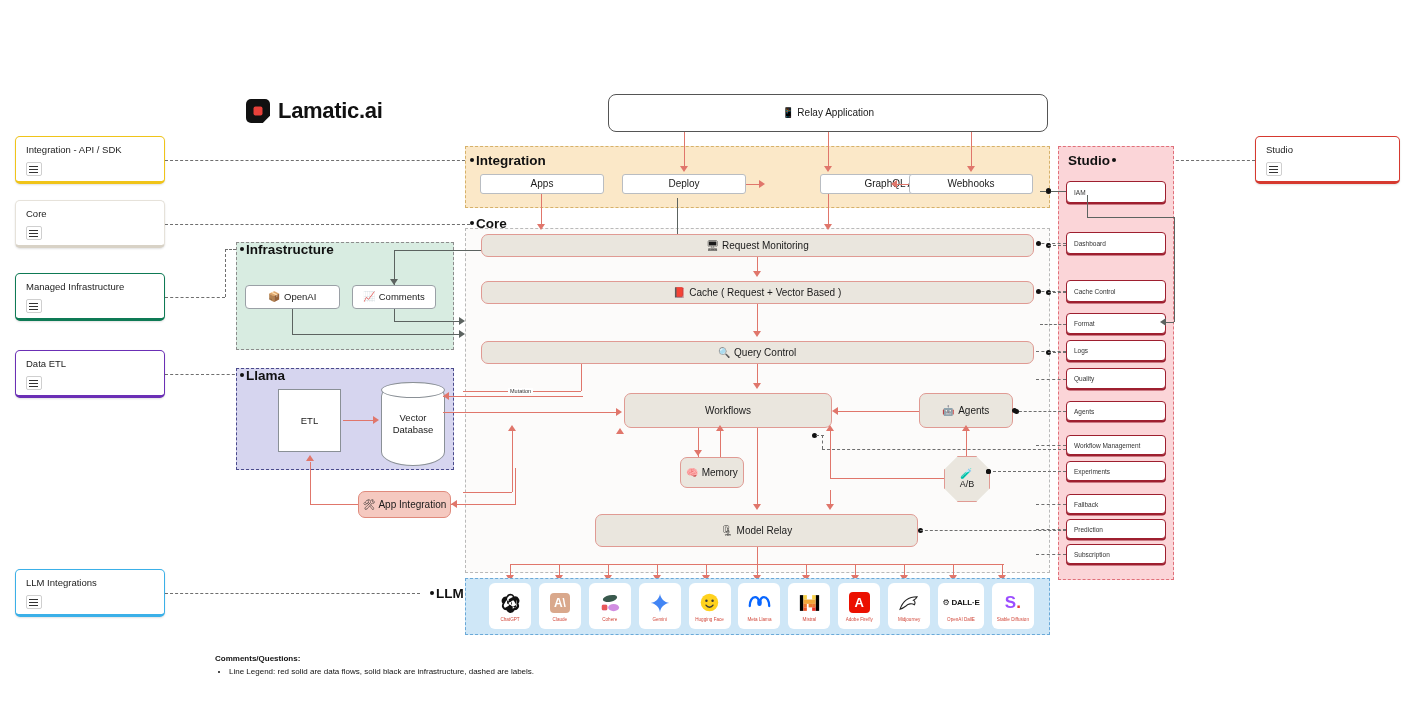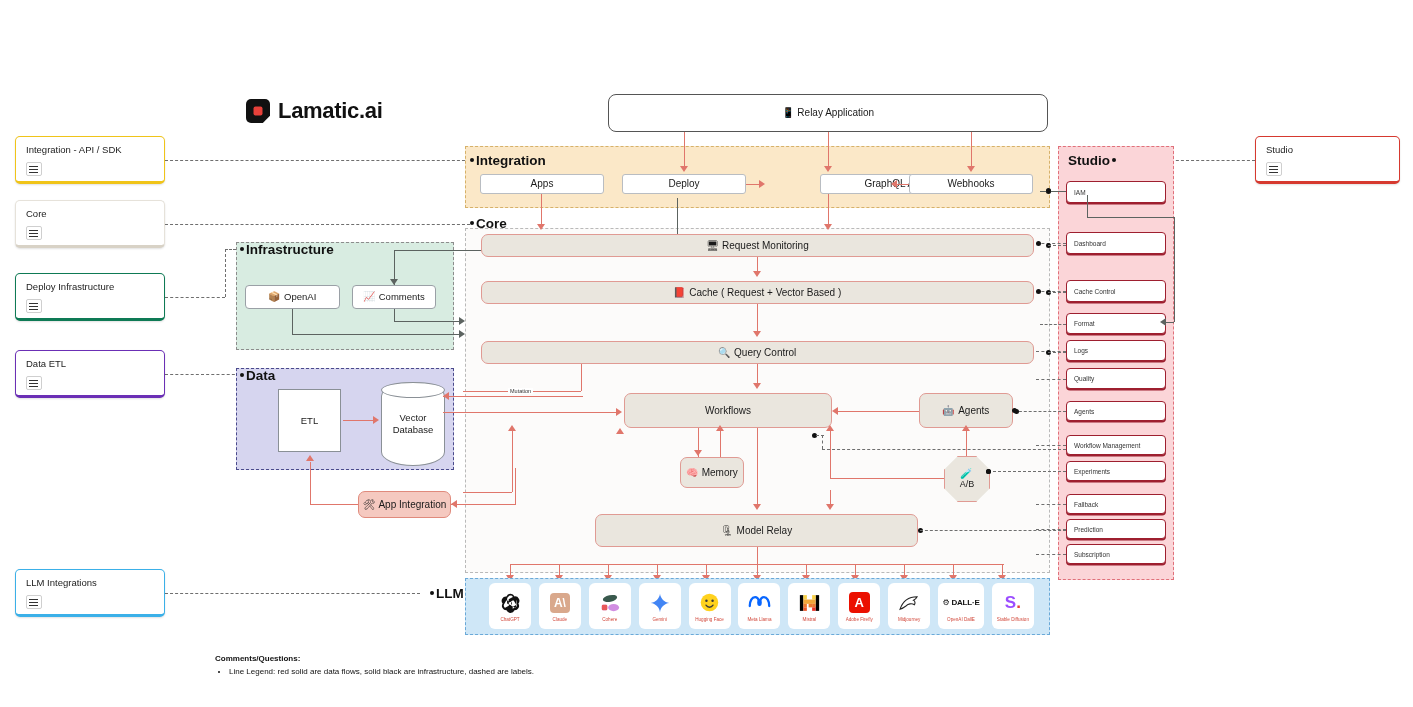--- a/index.html
+++ b/index.html
@@ -102,21 +102,21 @@
 
 <div class="abs legend-card" style="left:15px;top:136px;border-bottom:3px solid #f0c419;border-left:1px solid #f0c419;border-right:1px solid #f0c419;border-top:1px solid #f0c419;">
   <div class="lc-title">Integration - API / SDK</div>
   <div class="lc-ico"></div>
 </div>
 <div class="abs legend-card" style="left:15px;top:200px;border-bottom:3px solid #d8d2c6;border-left:1px solid #e6e2da;border-right:1px solid #e6e2da;border-top:1px solid #e6e2da;">
   <div class="lc-title">Core</div>
   <div class="lc-ico"></div>
 </div>
 <div class="abs legend-card" style="left:15px;top:273px;border-bottom:3px solid #0e7a55;border-left:1px solid #0e7a55;border-right:1px solid #0e7a55;border-top:1px solid #0e7a55;">
-  <div class="lc-title">Deploy Infrastructure</div>
+  <div class="lc-title">Managed Infrastructure</div>
   <div class="lc-ico"></div>
 </div>
 <div class="abs legend-card" style="left:15px;top:350px;border-bottom:3px solid #6b2fb5;border-left:1px solid #6b2fb5;border-right:1px solid #6b2fb5;border-top:1px solid #6b2fb5;">
   <div class="lc-title">Data ETL</div>
   <div class="lc-ico"></div>
 </div>
 <div class="abs legend-card" style="left:15px;top:569px;border-bottom:3px solid #3bb0e8;border-left:1px solid #3bb0e8;border-right:1px solid #3bb0e8;border-top:1px solid #3bb0e8;">
   <div class="lc-title">LLM Integrations</div>
   <div class="lc-ico"></div>
 </div>
@@ -164,21 +164,21 @@
 <div class="arw bd" style="left:390px;top:279px;"></div>
 <div class="blk v" style="left:394px;top:309px;height:12px;"></div>
 <div class="blk h" style="left:394px;top:321px;width:66px;"></div>
 <div class="arw br" style="left:459px;top:317px;"></div>
 <div class="blk v" style="left:292px;top:309px;height:25px;"></div>
 <div class="blk h" style="left:292px;top:334px;width:168px;"></div>
 <div class="arw br" style="left:459px;top:330px;"></div>
 
 <div class="abs sect" style="left:236px;top:368px;width:218px;height:102px;background:#d6d5ef;border-color:#4a4a8c;"></div>
 <div class="sect-label" style="left:240px;top:368px;">
-  <span class="dot"></span><span>Data</span>
+  <span class="dot"></span><span>Llama</span>
 </div>
 <div class="abs node node-white" style="left:278px;top:389px;width:63px;height:63px;background:#fff;border:1px solid #8a9096;border-radius:0;">
   <span>ETL</span>
 </div>
 <div class="cyl" style="left:381px;top:382px;width:62px;height:82px;">
   <div class="cyl-top"></div>
   <span style="position:relative;z-index:2;">Vector Database</span>
 </div>
 
 <div class="ln h" style="left:343px;top:420px;width:31px;"></div>

